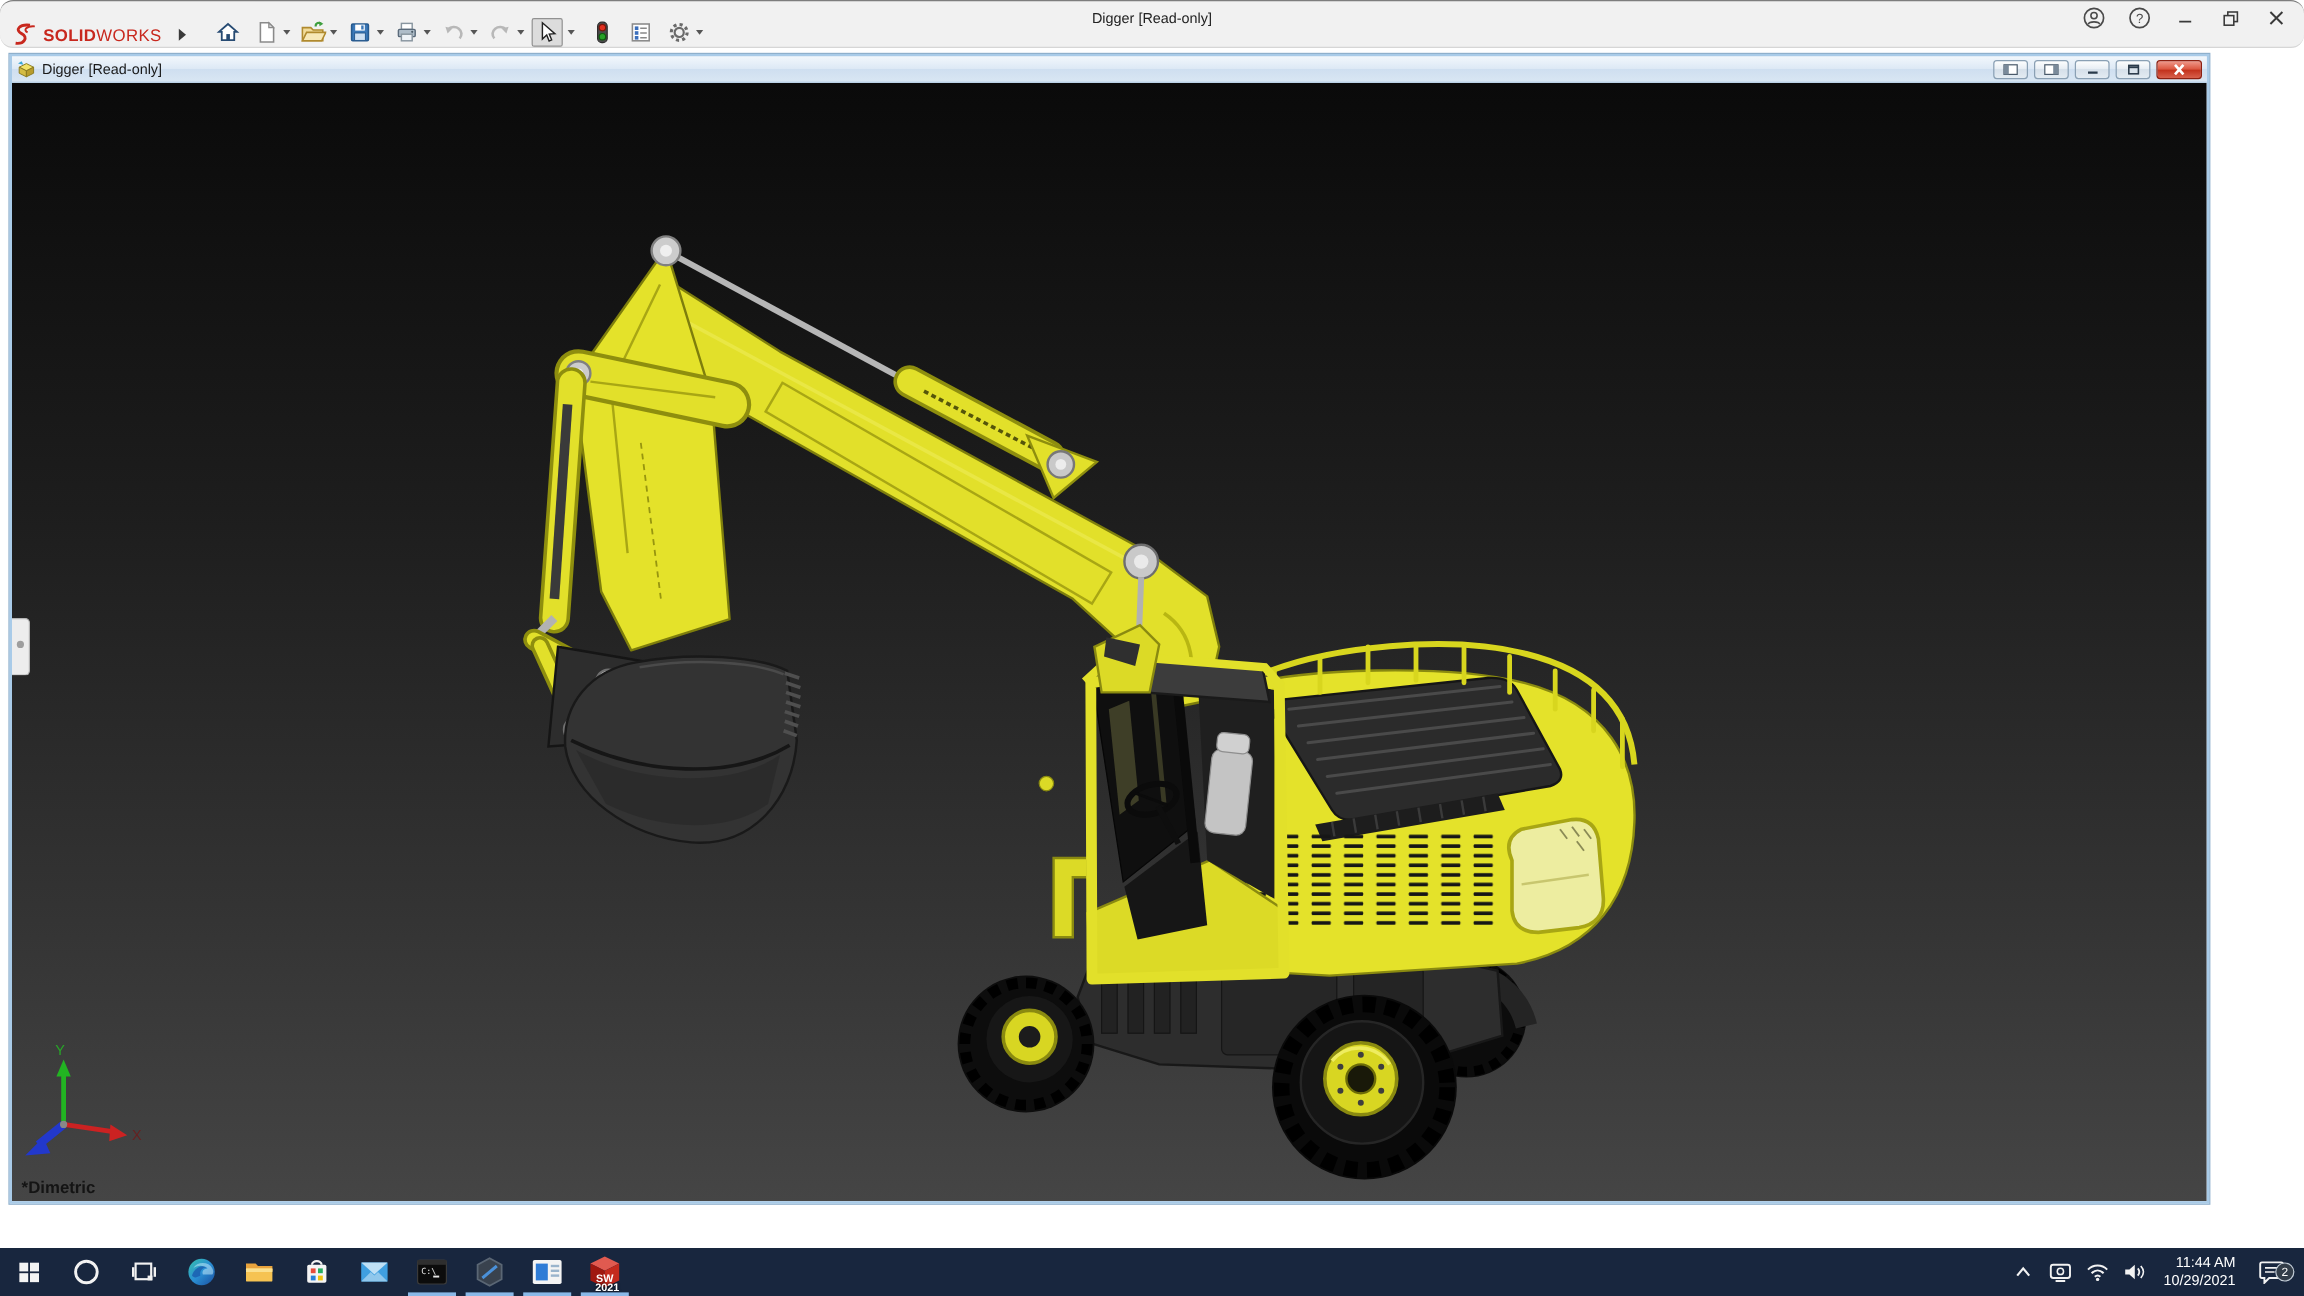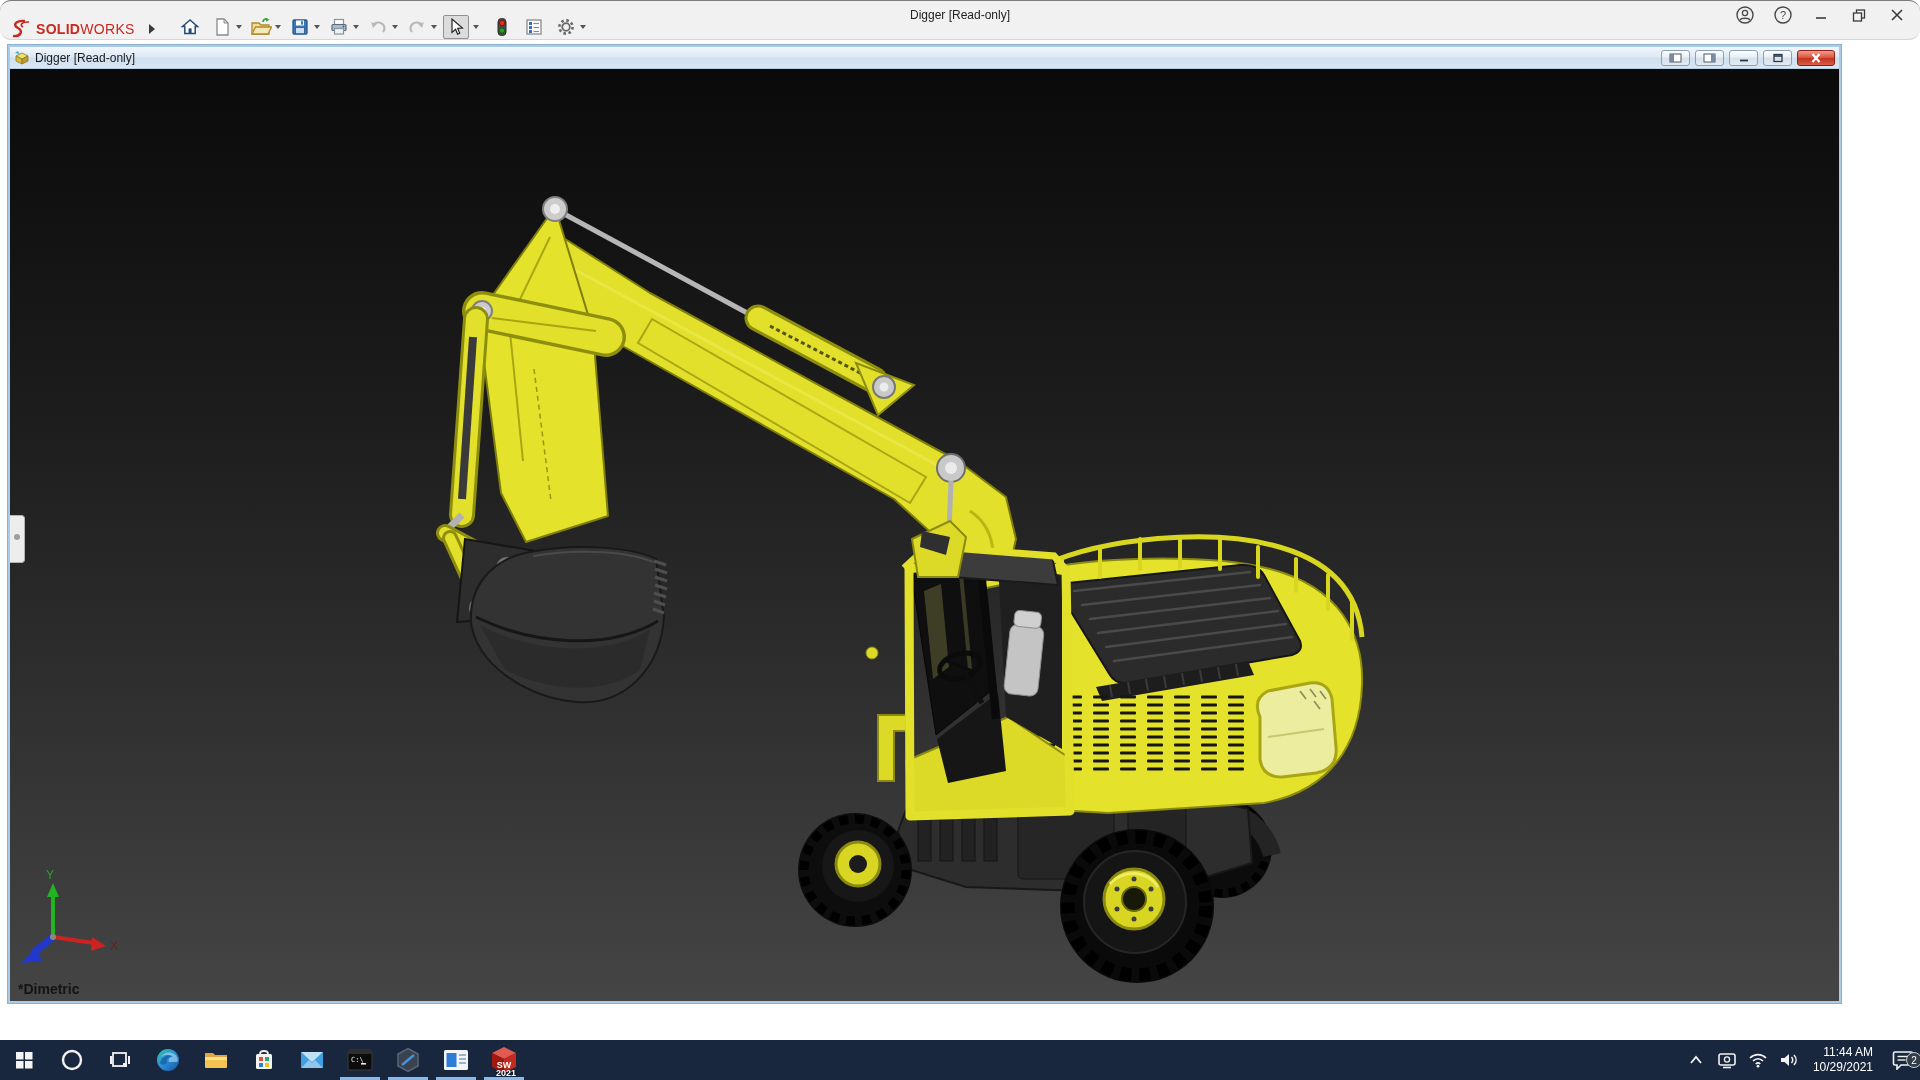--- a/index.html
+++ b/index.html
@@ -56,21 +56,21 @@
   .tb-start { width:48px; display:flex; align-items:center; justify-content:center; }
   .tb-search { width:345px; background:#f3f3f3; border:1px solid #dcdcdc;
     display:flex; align-items:center; }
   .tb-search svg { margin-left:13px; flex:none; }
   .tb-search input { border:none; outline:none; background:transparent; font-size:15px;
     color:#333; margin-left:11px; width:270px; font-family:"Liberation Sans",sans-serif; }
   .tb-search input::placeholder { color:#4c4c4c; opacity:1; }
   .tb-icon { position:relative; width:48px; display:flex; align-items:center; justify-content:center; }
   .tb-icon.running::after { content:""; position:absolute; left:4px; right:4px; bottom:0;
     height:3px; background:#8ab9e8; }
-  .tray { margin-left:auto; display:flex; align-items:center; gap:9px; padding-right:0; }
+  .tray { margin-left:auto; display:flex; align-items:center; gap:9px; padding-right:10px; }
   .tray-icon { display:flex; align-items:center; justify-content:center; width:22px; }
   .clock { text-align:right; color:#ffffff; font-size:12px; line-height:15px; margin:0 4px; }
   .action-center { position:relative; width:34px; display:flex; align-items:center; justify-content:center; }
   .ac-badge { position:absolute; right:-2px; bottom:2px; width:16px; height:16px; border-radius:50%;
     background:#333d49; border:1px solid #c2ccd6; color:#fff; font-size:10px;
     display:flex; align-items:center; justify-content:center; }
   .sw-icon { position:relative; width:30px; height:30px; }
   .sw-year { position:absolute; left:0; right:-4px; bottom:-3px; text-align:center; color:#fff;
     font-size:9px; font-weight:bold; text-shadow:0 0 2px #000; }
 </style>

